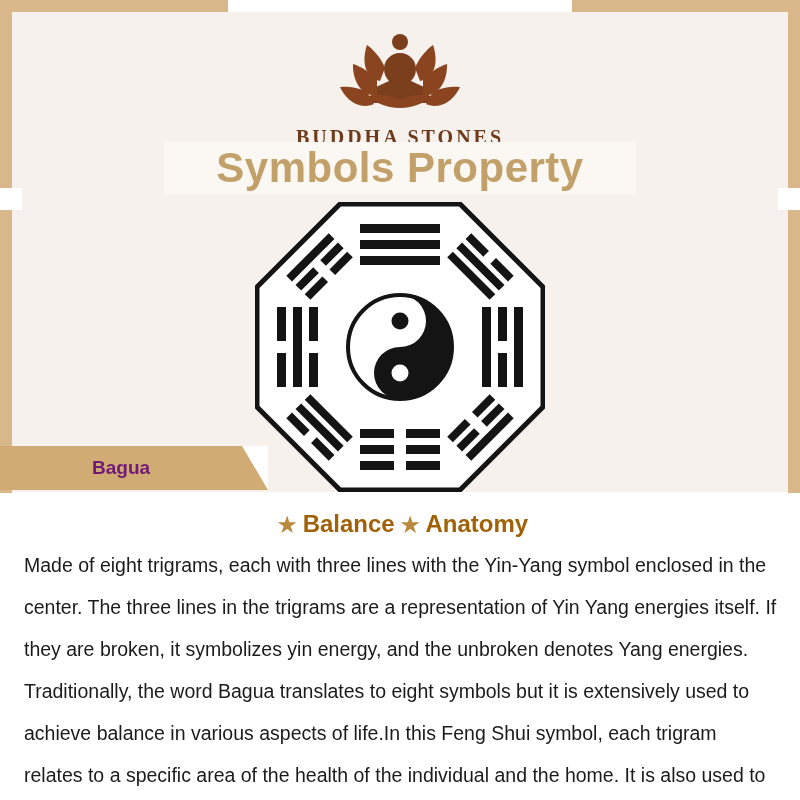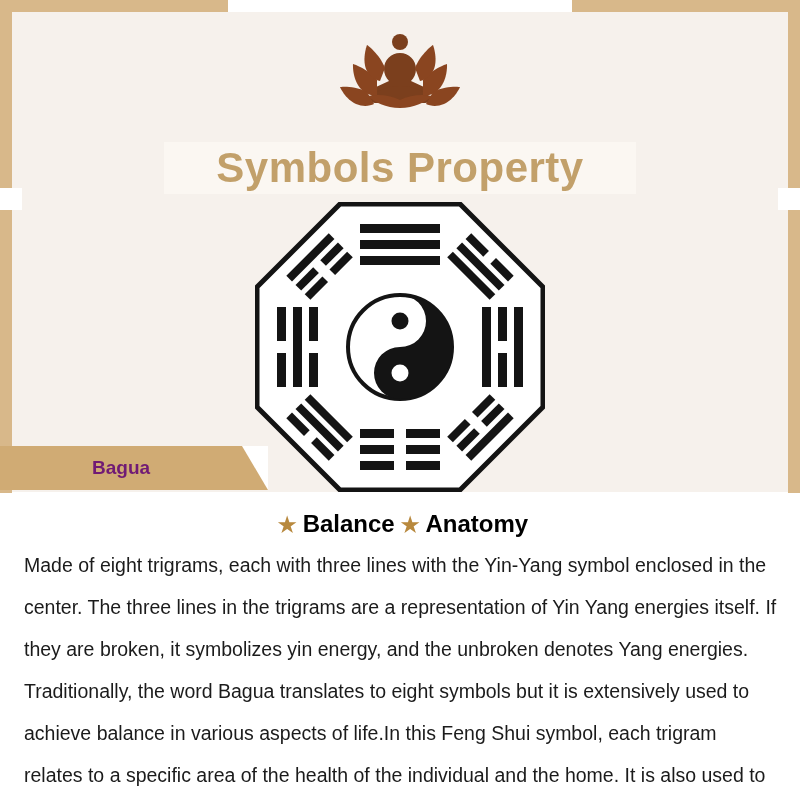--- a/index.html
+++ b/index.html
@@ -171,21 +171,21 @@
     font-size: 24px;
     font-weight: bold;
     color: #b8893e;
     font-family: "Liberation Sans", sans-serif;
   }
   .tagline .star {
     color: #b8893e;
     font-size: 21px;
     margin: 0 6px;
   }
-  .tagline .word { color: #000000; }
+  .tagline .word { color: #a16207; }
 
   
   .body-copy {
     position: absolute;
     left: 24px; top: 544px;
     width: 756px;
     font-size: 19.5px;
     line-height: 42px;
     color: #1b1b1b;
     font-family: "Liberation Sans", sans-serif;
@@ -226,20 +226,21 @@
         <path d="M52 72 c-13 -7 -27 -5 -27 -5 c0 0 5 12 16 17 c7 3 14 2 18 0 z"></path>
         <path d="M70 48 c-6 -15 -18 -23 -18 -23 c0 0 -5 13 -1 24 c3 7 9 11 14 12 z"></path>
 
         <path d="M108 60 c10 -12 24 -16 24 -16 c0 0 1 14 -7 24 c-5 6 -12 8 -17 8 z"></path>
         <path d="M118 72 c13 -7 27 -5 27 -5 c0 0 -5 12 -16 17 c-7 3 -14 2 -18 0 z"></path>
         <path d="M100 48 c6 -15 18 -23 18 -23 c0 0 5 13 1 24 c-3 7 -9 11 -14 12 z"></path>
 
         <path d="M85 88 c-14 0 -26 -6 -32 -12 c10 -2 22 -1 32 4 c10 -5 22 -6 32 -4 c-6 6 -18 12 -32 12 z"></path>
       </g>
     </svg>
+    <div class="brand-name">BUDDHA STONES</div>
   </div>
 
   <div class="title-banner">
     <div class="title-text">Symbols Property</div>
   </div>
 
   <div class="symbol-area">
     <svg class="symbol-svg" width="290" height="290" viewBox="0 0 290 290">
 
       <polygon points="85,2 205,2 288,85 288,205 205,288 85,288 2,205 2,85" fill="#ffffff" stroke="#141414" stroke-width="5"></polygon>

